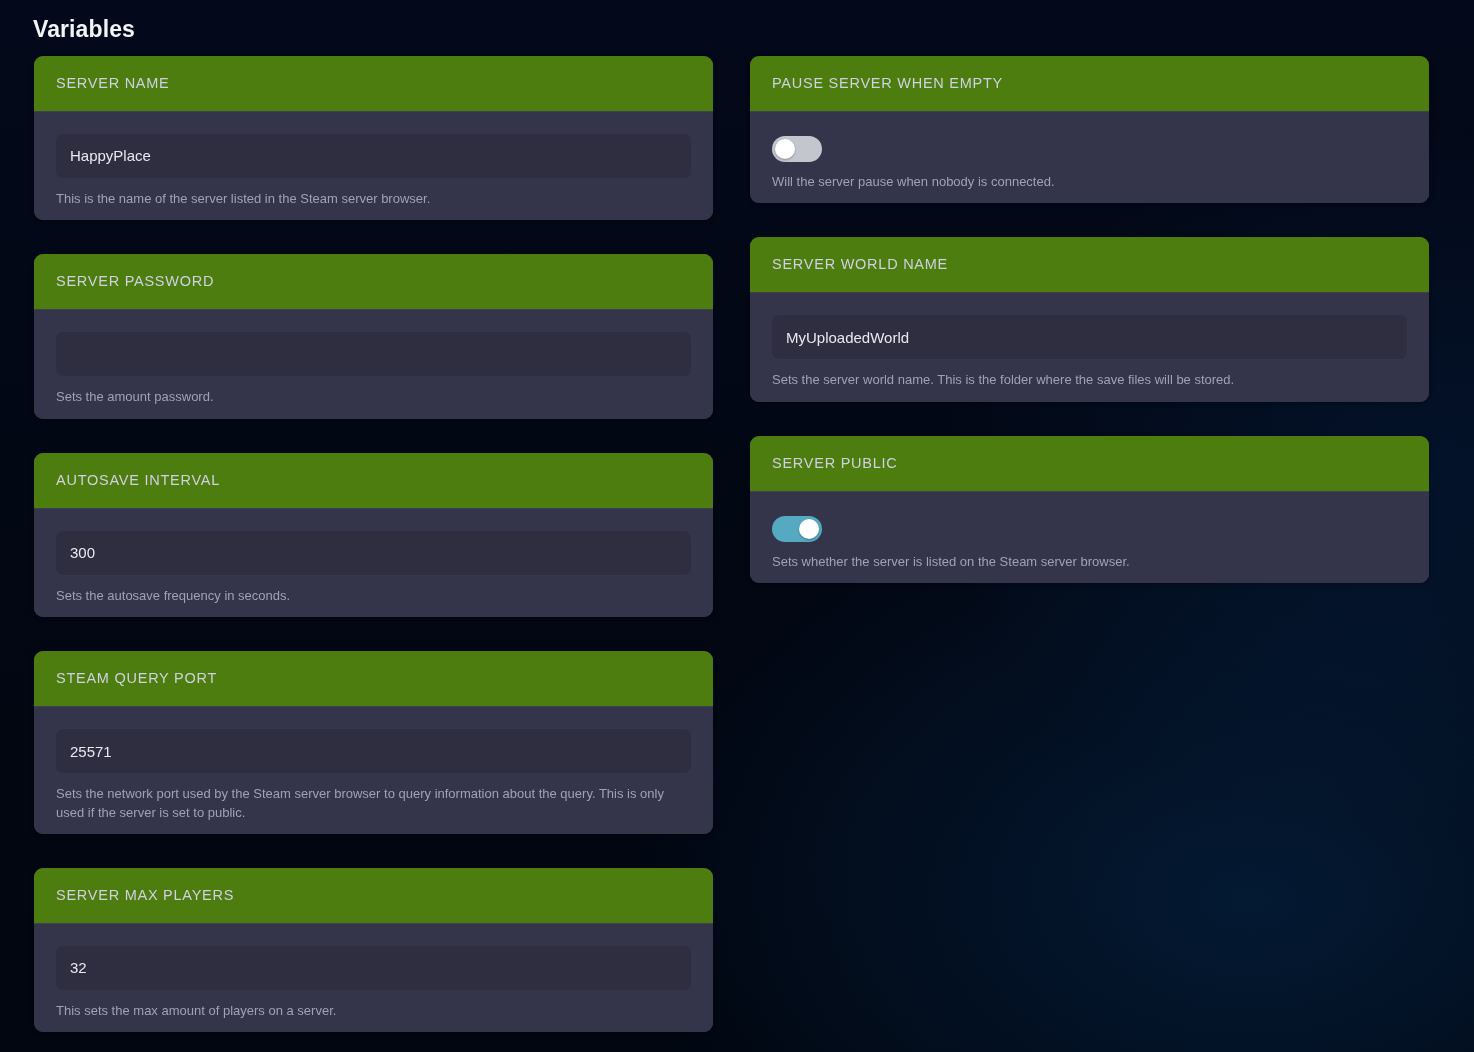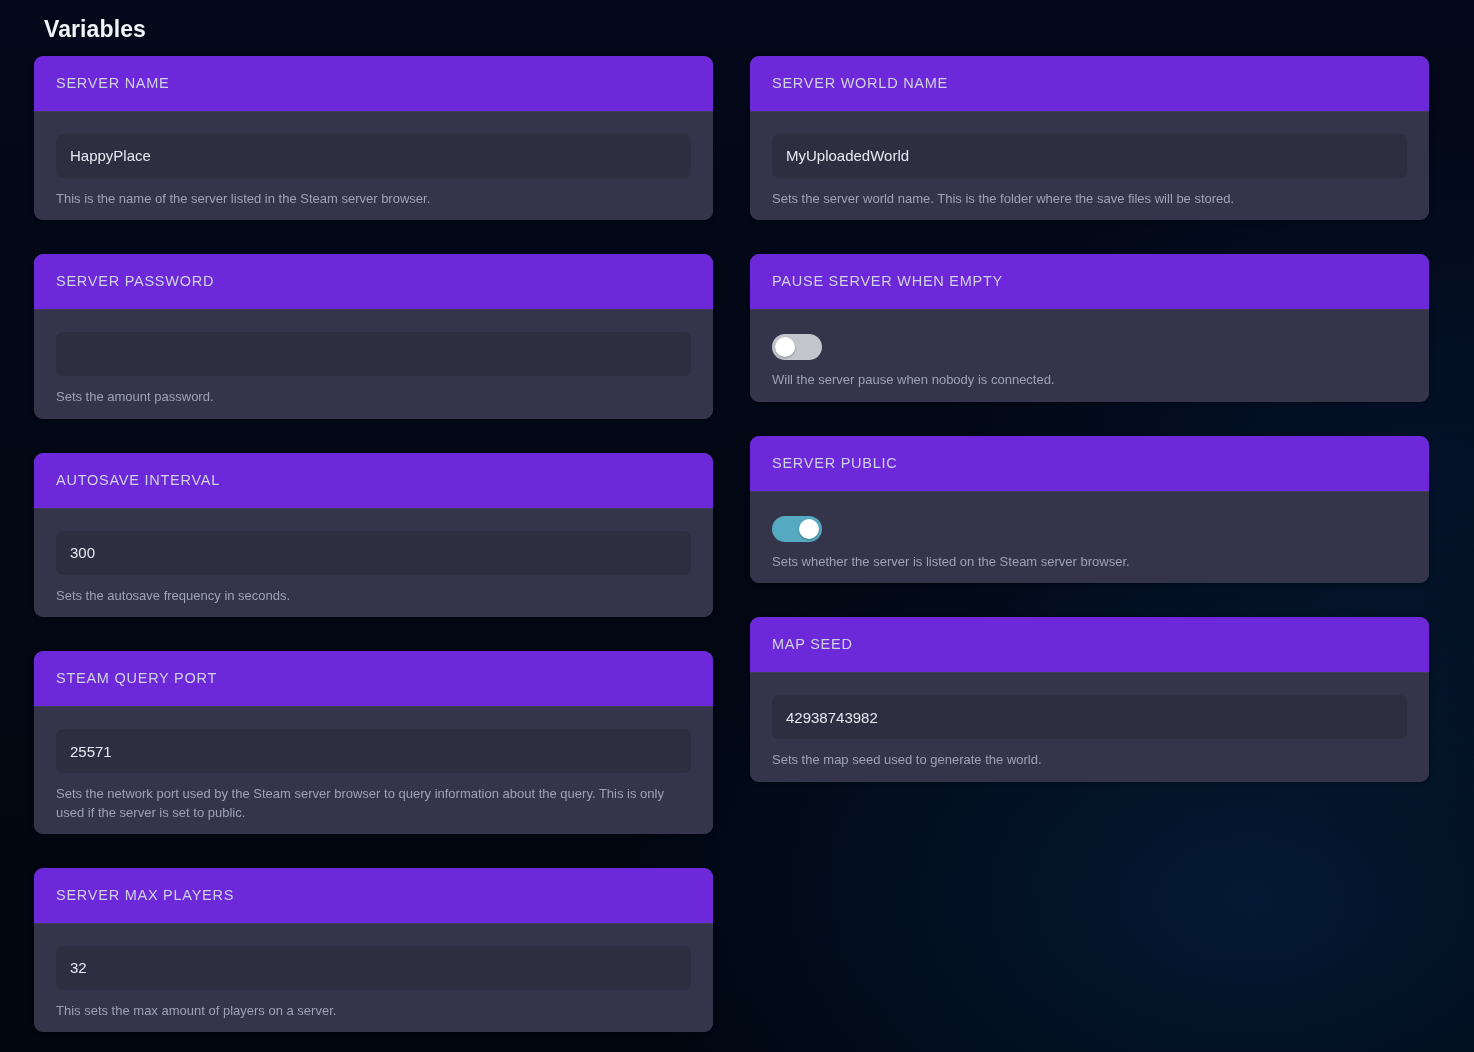--- a/index.html
+++ b/index.html
@@ -39,21 +39,21 @@
     position: relative;
     z-index: 2;
     padding: 0;
   }
 
   .page-title {
     color: #f2f4f8;
     font-size: 23px;
     font-weight: bold;
     letter-spacing: 0.1px;
-    padding: 16px 0 0 44px;
+    padding: 16px 0 0 33px;
   }
 
   .grid {
     display: grid;
     grid-template-columns: 679px 679px;
     column-gap: 37px;
     padding: 13px 0 0 34px;
     align-items: start;
   }
 
@@ -63,21 +63,21 @@
     background: #34344a;
     border-radius: 9px;
     margin-bottom: 34px;
     box-shadow: 0 1px 4px rgba(0,0,0,0.35);
     overflow: hidden;
   }
 
   .card-header {
     padding: 20px 13px 19px 22px;
     border-bottom: 1px solid #3e3e55;
-    background: #6d28d9;
+    background: #4d7c0f;
   }
 
   .card-title {
     color: #cfd2e0;
     font-size: 14.5px;
     letter-spacing: 0.75px;
     text-transform: uppercase;
     line-height: 1.1;
   }
 
@@ -273,62 +273,53 @@
           <div class="field-help">This sets the max amount of players on a server.</div>
         </div>
       </div>
 
     </div>
 
     <div class="col">
 
       <div class="card">
         <div class="card-header">
-          <div class="card-title">SERVER WORLD NAME</div>
-        </div>
-        <div class="card-body">
-          <input class="field-input" type="text" value="MyUploadedWorld" style="">
-          <div class="field-help">Sets the server world name. This is the folder where the save files will be stored.</div>
-        </div>
-      </div>
-
-      <div class="card">
-        <div class="card-header">
           <div class="card-title">PAUSE SERVER WHEN EMPTY</div>
         </div>
         <div class="card-body">
           <div class="toggle-row">
             <span class="toggle">
               <span class="knob"></span>
             </span>
           </div>
           <div class="field-help toggle-help">Will the server pause when nobody is connected.</div>
         </div>
       </div>
 
       <div class="card">
         <div class="card-header">
+          <div class="card-title">SERVER WORLD NAME</div>
+        </div>
+        <div class="card-body">
+          <input class="field-input" type="text" value="MyUploadedWorld" style="">
+          <div class="field-help">Sets the server world name. This is the folder where the save files will be stored.</div>
+        </div>
+      </div>
+
+      <div class="card">
+        <div class="card-header">
           <div class="card-title">SERVER PUBLIC</div>
         </div>
         <div class="card-body">
           <div class="toggle-row">
             <span class="toggle on">
               <span class="knob"></span>
             </span>
           </div>
           <div class="field-help toggle-help">Sets whether the server is listed on the Steam server browser.</div>
         </div>
       </div>
 
-      <div class="card">
-        <div class="card-header">
-          <div class="card-title">MAP SEED</div>
-        </div>
-        <div class="card-body">
-          <input class="field-input" type="text" value="42938743982" style="">
-          <div class="field-help">Sets the map seed used to generate the world.</div>
-        </div>
-      </div>
 
     </div>
 
   </div>
 </div>
 
 </body></html>

